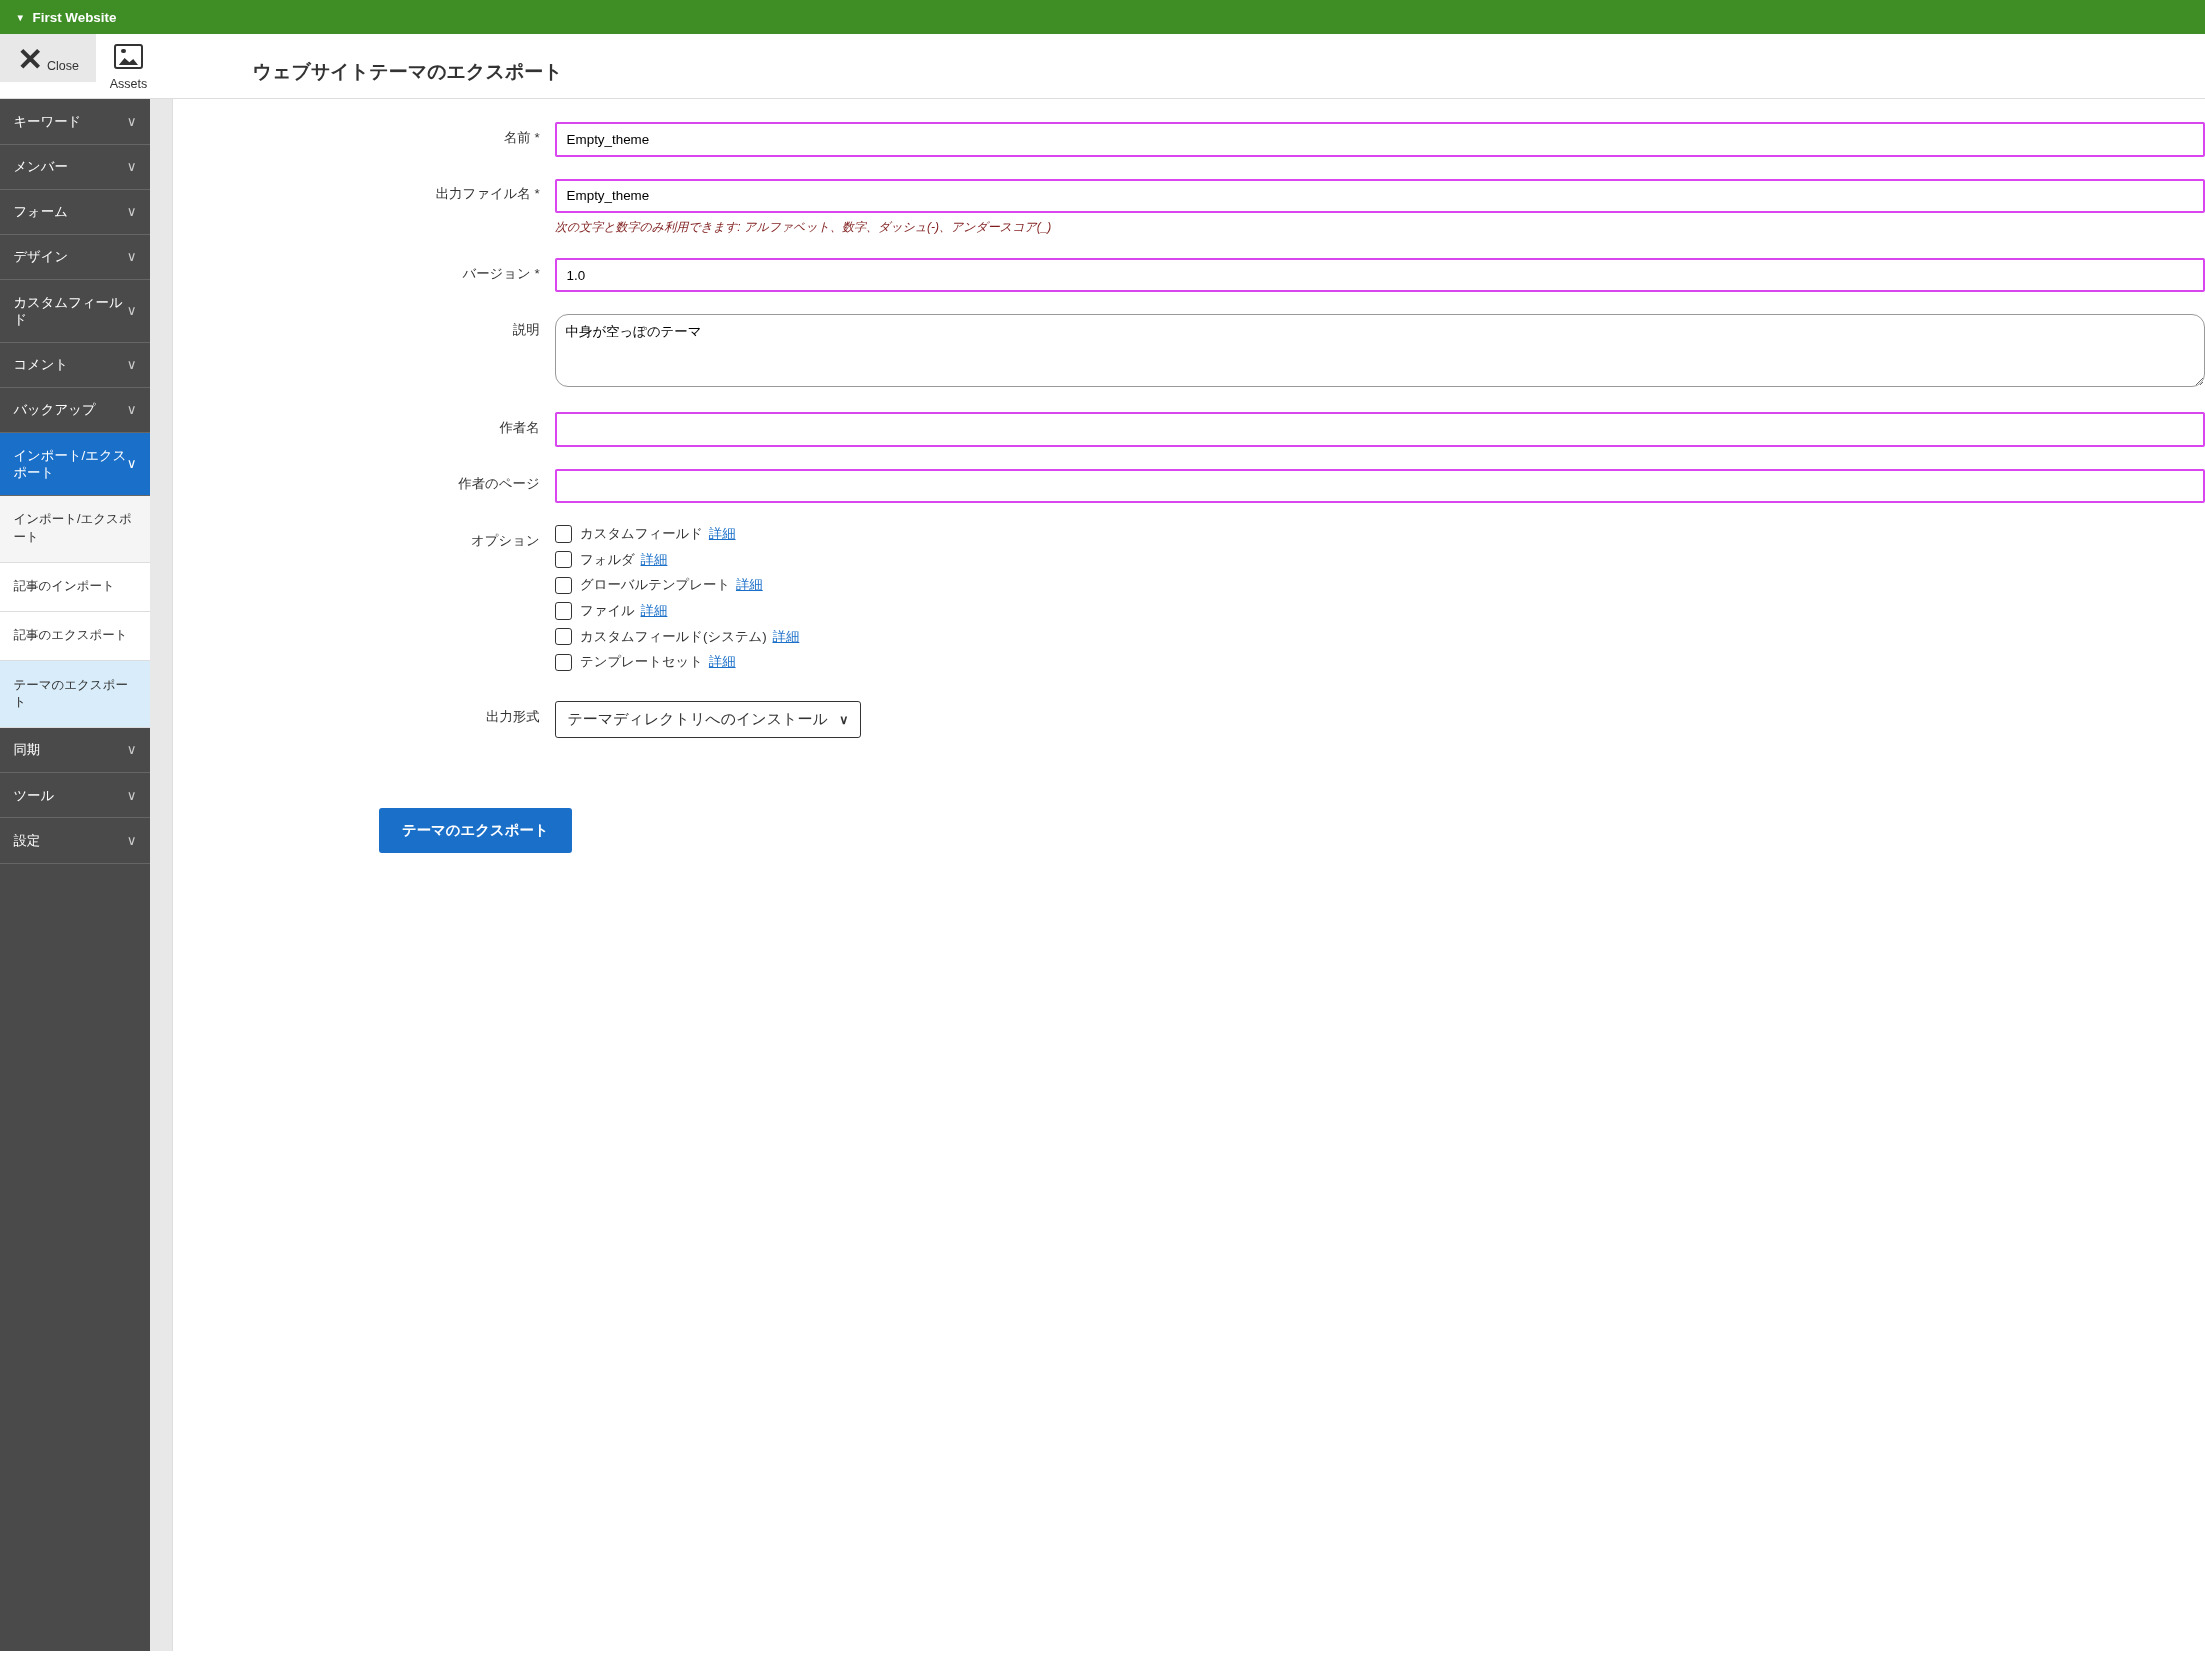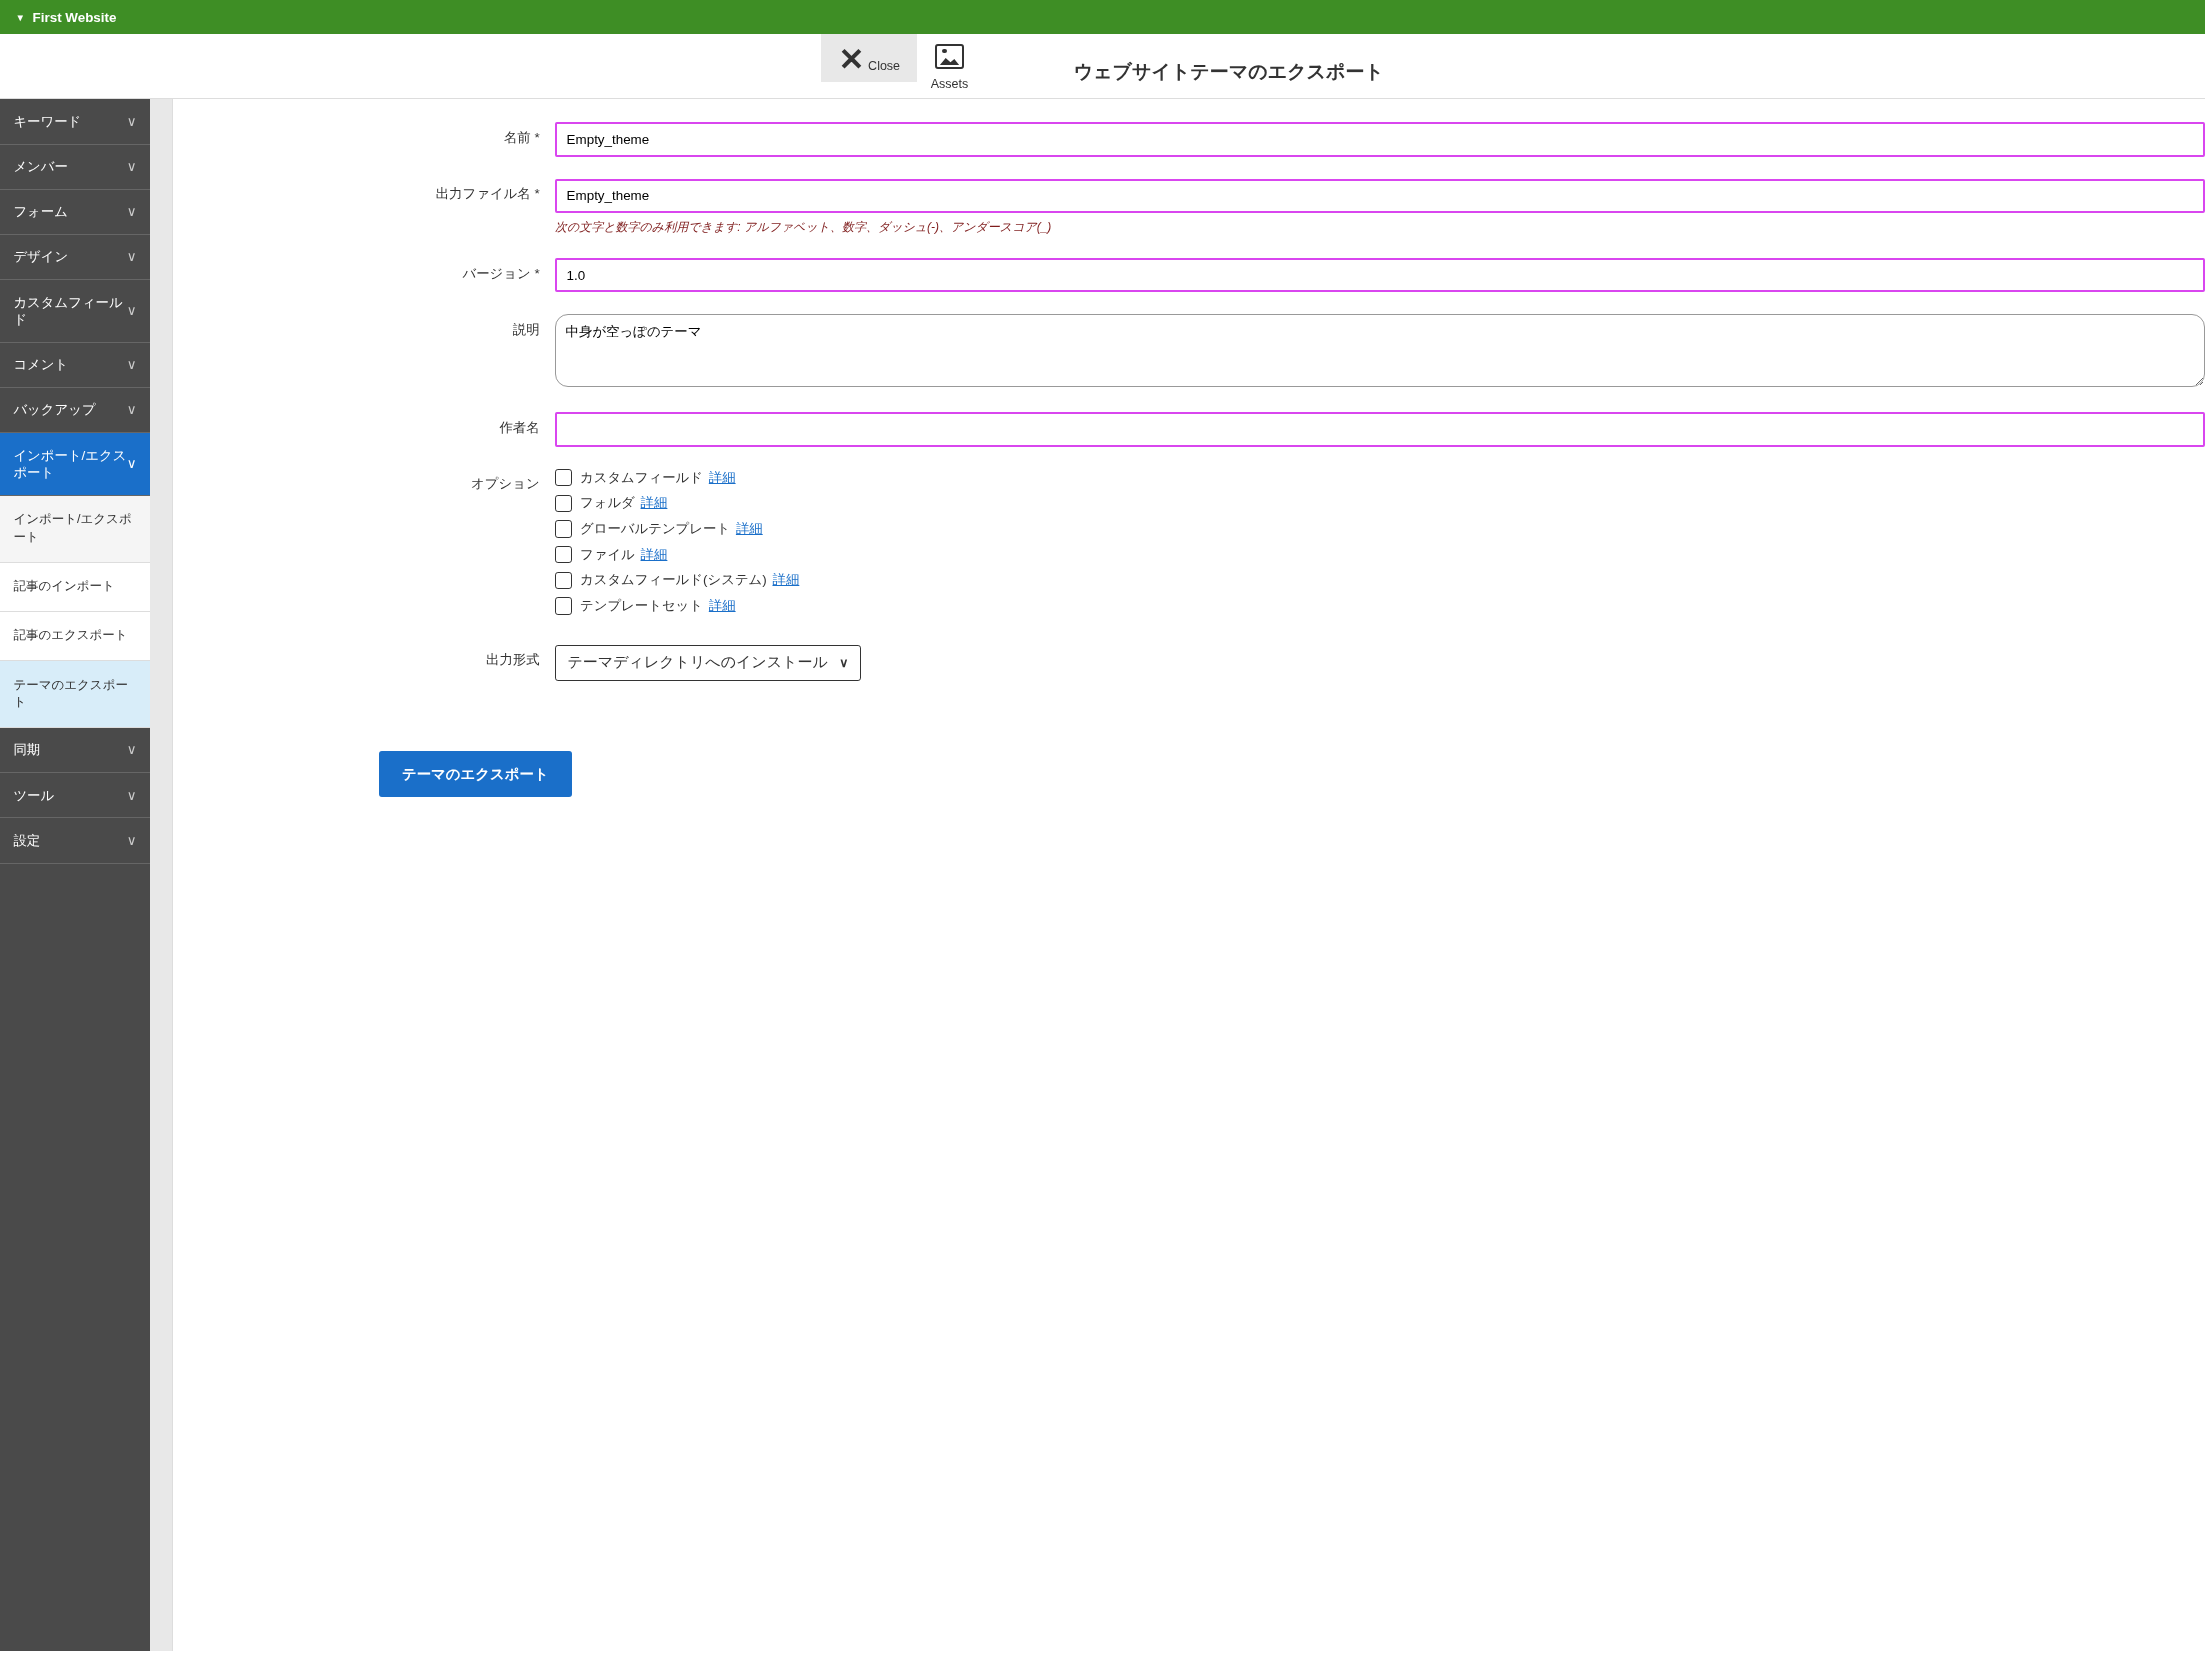--- a/index.html
+++ b/index.html
@@ -1,21 +1,21 @@
 <!DOCTYPE html>
 <html><head>
   <meta charset="utf-8">
   <style>
     * { margin: 0; padding: 0; box-sizing: border-box; }
     body { font-family: -apple-system, BlinkMacSystemFont, "Segoe UI", sans-serif; font-size: 13.4px; color: #333; }
     
     .top-bar { background: #3e8e25; color: #fff; padding: 9.6px 15.4px; display: flex; align-items: center; font-weight: 600; }
     .top-bar .triangle { font-size: 9.6px; margin-right: 7.7px; }
     
-    .toolbar { display: flex; align-items: flex-start; background: #fff; border-bottom: 1px solid #ddd; justify-content: center; }
+    .toolbar { display: flex; align-items: flex-start; background: #fff; border-bottom: 1px solid #ddd; }
     .toolbar-item { text-align: center; padding: 9.6px 13.4px 7.7px; cursor: pointer; }
     .toolbar-item.close-item { background: #e8e8e8; padding: 9.6px 17.3px 7.7px; }
     .toolbar-item .icon { font-size: 29px; line-height: 1; display: block; margin-bottom: 1.9px; }
     .toolbar-item .label { font-size: 12.5px; }
     .toolbar-title { font-size: 19px; font-weight: 600; padding: 25px 0 0 92px; }
     
     .layout { display: flex; min-height: calc(100vh - 111px); }
     .sidebar { width: 150px; background: #4a4a4a; flex-shrink: 0; }
     .sidebar-divider { width: 23px; background: #e8e8e8; flex-shrink: 0; border-right: 1px solid #ddd; }
     .nav-item { padding: 13.4px 13.4px; color: #fff; font-size: 13.4px; cursor: pointer; border-bottom: 1px solid #666; display: flex; justify-content: space-between; align-items: center; line-height: 1.3; }
@@ -151,20 +151,26 @@
       </div>
     </div>
 
     <div class="form-row">
       <div class="form-label">作者名</div>
       <div class="form-control">
         <input type="text" class="text-input" value="" style="">
       </div>
     </div>
 
+    <div class="form-row">
+      <div class="form-label">作者のページ</div>
+      <div class="form-control">
+        <input type="text" class="text-input" value="" style="">
+      </div>
+    </div>
 
     <div class="form-row">
       <div class="form-label">オプション</div>
       <div class="form-control">
         <div class="checkbox-row">
           <input type="checkbox" style="">
           <span class="cb-label">カスタムフィールド</span>
           <a class="detail-link">詳細</a>
         </div>
         <div class="checkbox-row">

